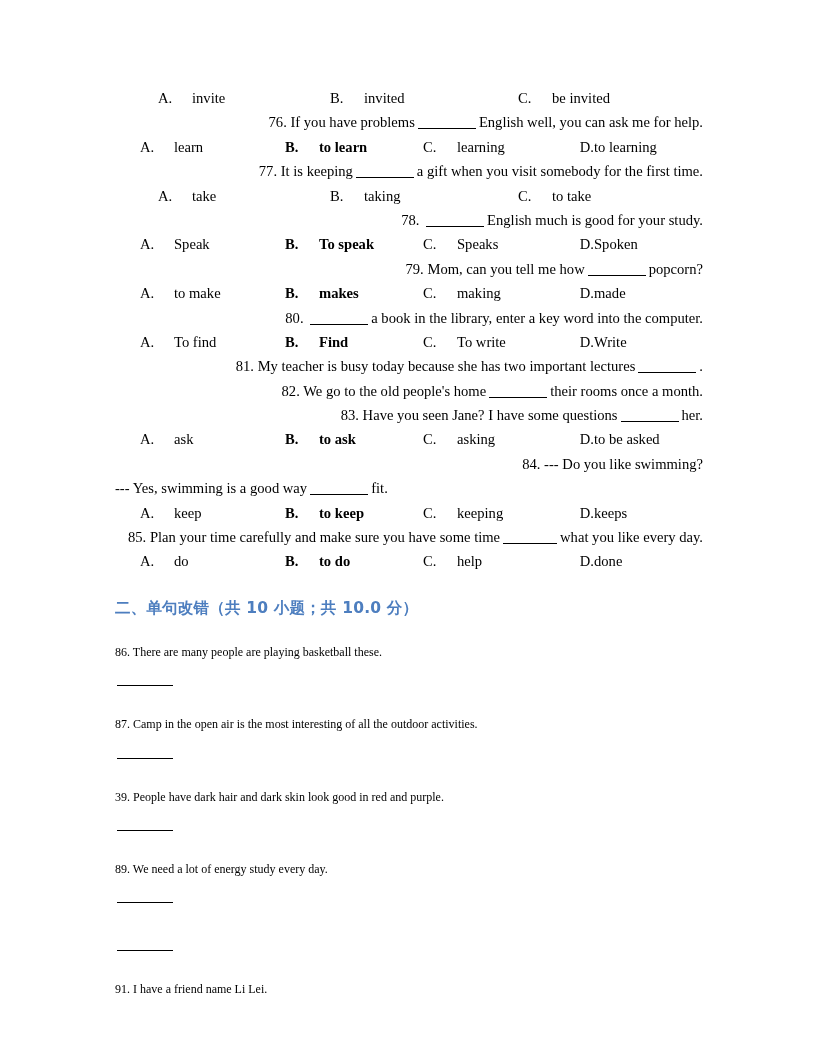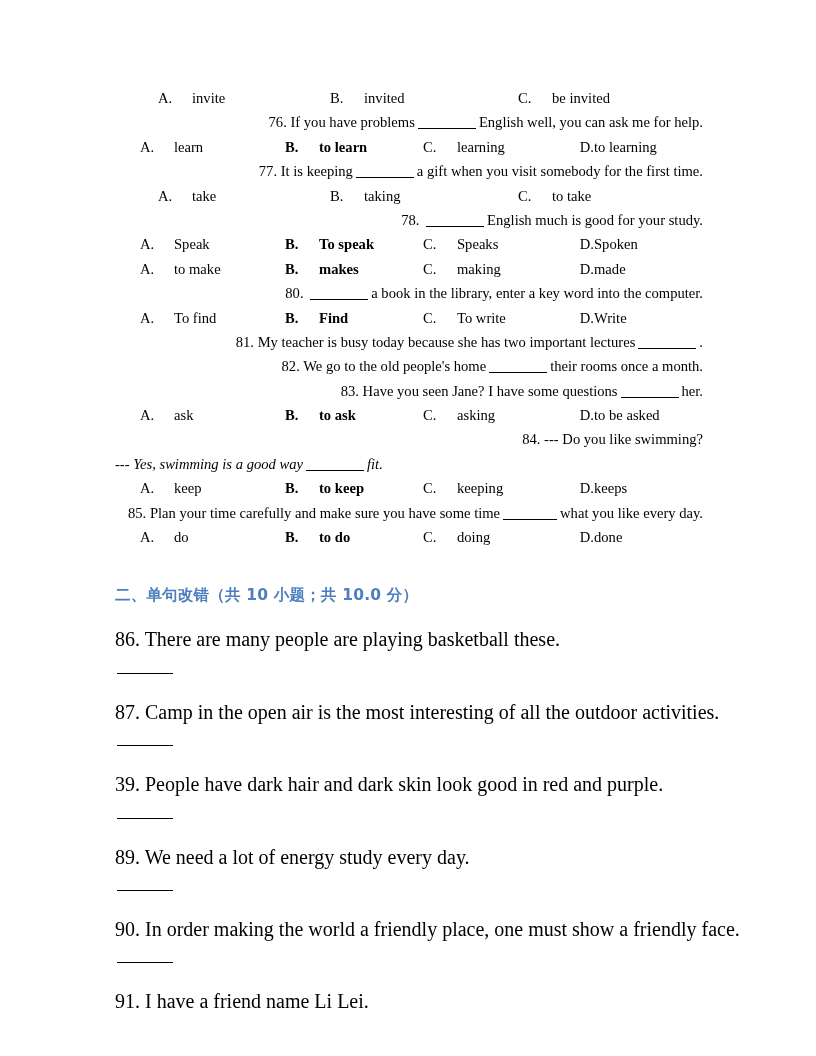--- a/index.html
+++ b/index.html
@@ -36,21 +36,20 @@
     font-size: 14.6px;
     white-space: nowrap;
     position: relative;
   }
   .stem {
     font-size: 14.6px;
     text-align: right;
   }
   .cont-line {
     font-size: 14.6px;
-    font-style: italic;
   }
 
   
   .blank {
     display: inline-block;
     width: 58px;
     border-bottom: 1.2px solid #000;
     vertical-align: -2px;
     margin: 0 3px;
   }
@@ -82,31 +81,30 @@
   .opts.three .o1 { left: 215px; font-family: Liberation Serif, serif; }
   .opts.three .o2 { left: 403px; }
 
   
   .section-heading {
     font-family: "DejaVu Sans", "Liberation Sans", sans-serif;
     font-weight: bold;
     font-size: 15.5px;
     line-height: 24px;
     letter-spacing: 0.2px;
-    margin-top: 12px;
   }
   .sec-gap-top { height: 22px; }
   .sec-gap-bottom { height: 20px; }
 
   
   .ec-item { margin: 0; }
   .ec-q {
     height: 24.4px;
     line-height: 24.4px;
-    font-size: 20px;
+    font-size: 12px;
     white-space: nowrap;
   }
   .ec-gap { height: 21px; }
   .ec-answer-line {
     width: 56px;
     height: 0;
     border-bottom: 1.4px solid #000;
     margin-left: 2px;
   }
   .ec-after { height: 26px; }
@@ -154,20 +152,24 @@
       <span>78.</span>
       <span class="blank"></span><span>English much is good for your study.</span>
     </div>
     <div class="opts four">
       <span class="opt o0"><span class="lbl">A.</span><span>Speak</span></span>
       <span class="opt o1"><span class="lbl">B.</span><span>To speak</span></span>
       <span class="opt o2"><span class="lbl">C.</span><span>Speaks</span></span>
       <span class="opt o3"><span class="lbl">D.</span><span>Spoken</span></span>
     </div>
 
+    <div class="line stem">
+      <span>79.</span>
+      <span>Mom, can you tell me how</span><span class="blank"></span><span>popcorn?</span>
+    </div>
     <div class="opts four">
       <span class="opt o0"><span class="lbl">A.</span><span>to make</span></span>
       <span class="opt o1"><span class="lbl">B.</span><span>makes</span></span>
       <span class="opt o2"><span class="lbl">C.</span><span>making</span></span>
       <span class="opt o3"><span class="lbl">D.</span><span>made</span></span>
     </div>
 
     <div class="line stem">
       <span>80.</span>
       <span class="blank"></span><span>a book in the library, enter a key word into the computer.</span>
@@ -214,21 +216,21 @@
       <span class="opt o3"><span class="lbl">D.</span><span>keeps</span></span>
     </div>
 
     <div class="line stem">
       <span>85.</span>
       <span>Plan your time carefully and make sure you have some time</span><span class="blank narrow"></span><span>what you like every day.</span>
     </div>
     <div class="opts four">
       <span class="opt o0"><span class="lbl">A.</span><span>do</span></span>
       <span class="opt o1"><span class="lbl">B.</span><span>to do</span></span>
-      <span class="opt o2"><span class="lbl">C.</span><span>doing</span></span>
+      <span class="opt o2"><span class="lbl">C.</span><span>help</span></span>
       <span class="opt o3"><span class="lbl">D.</span><span>done</span></span>
     </div>
 
     <div class="sec-gap-top"></div>
     <div class="section-heading" id="section-two-heading" style="color: rgb(77, 126, 191);">二、单句改错（共 10 小题；共 10.0 分）</div>
     <div class="sec-gap-bottom"></div>
 
     <div class="ec-item">
       <div class="ec-q">
         <span>86.</span>
@@ -263,24 +265,20 @@
       <div class="ec-q">
         <span>89.</span>
         <span>We need a lot of energy study every day.</span>
       </div>
       <div class="ec-gap"></div>
       <div class="ec-answer-line"></div>
       <div class="ec-after"></div>
     </div>
 
     <div class="ec-item">
-      <div class="ec-q">
-        <span>90.</span>
-        <span>In order making the world a friendly place, one must show a friendly face.</span>
-      </div>
       <div class="ec-gap"></div>
       <div class="ec-answer-line"></div>
       <div class="ec-after"></div>
     </div>
 
     <div class="ec-item">
       <div class="ec-q">
         <span>91.</span>
         <span>I have a friend name Li Lei.</span>
       </div>

